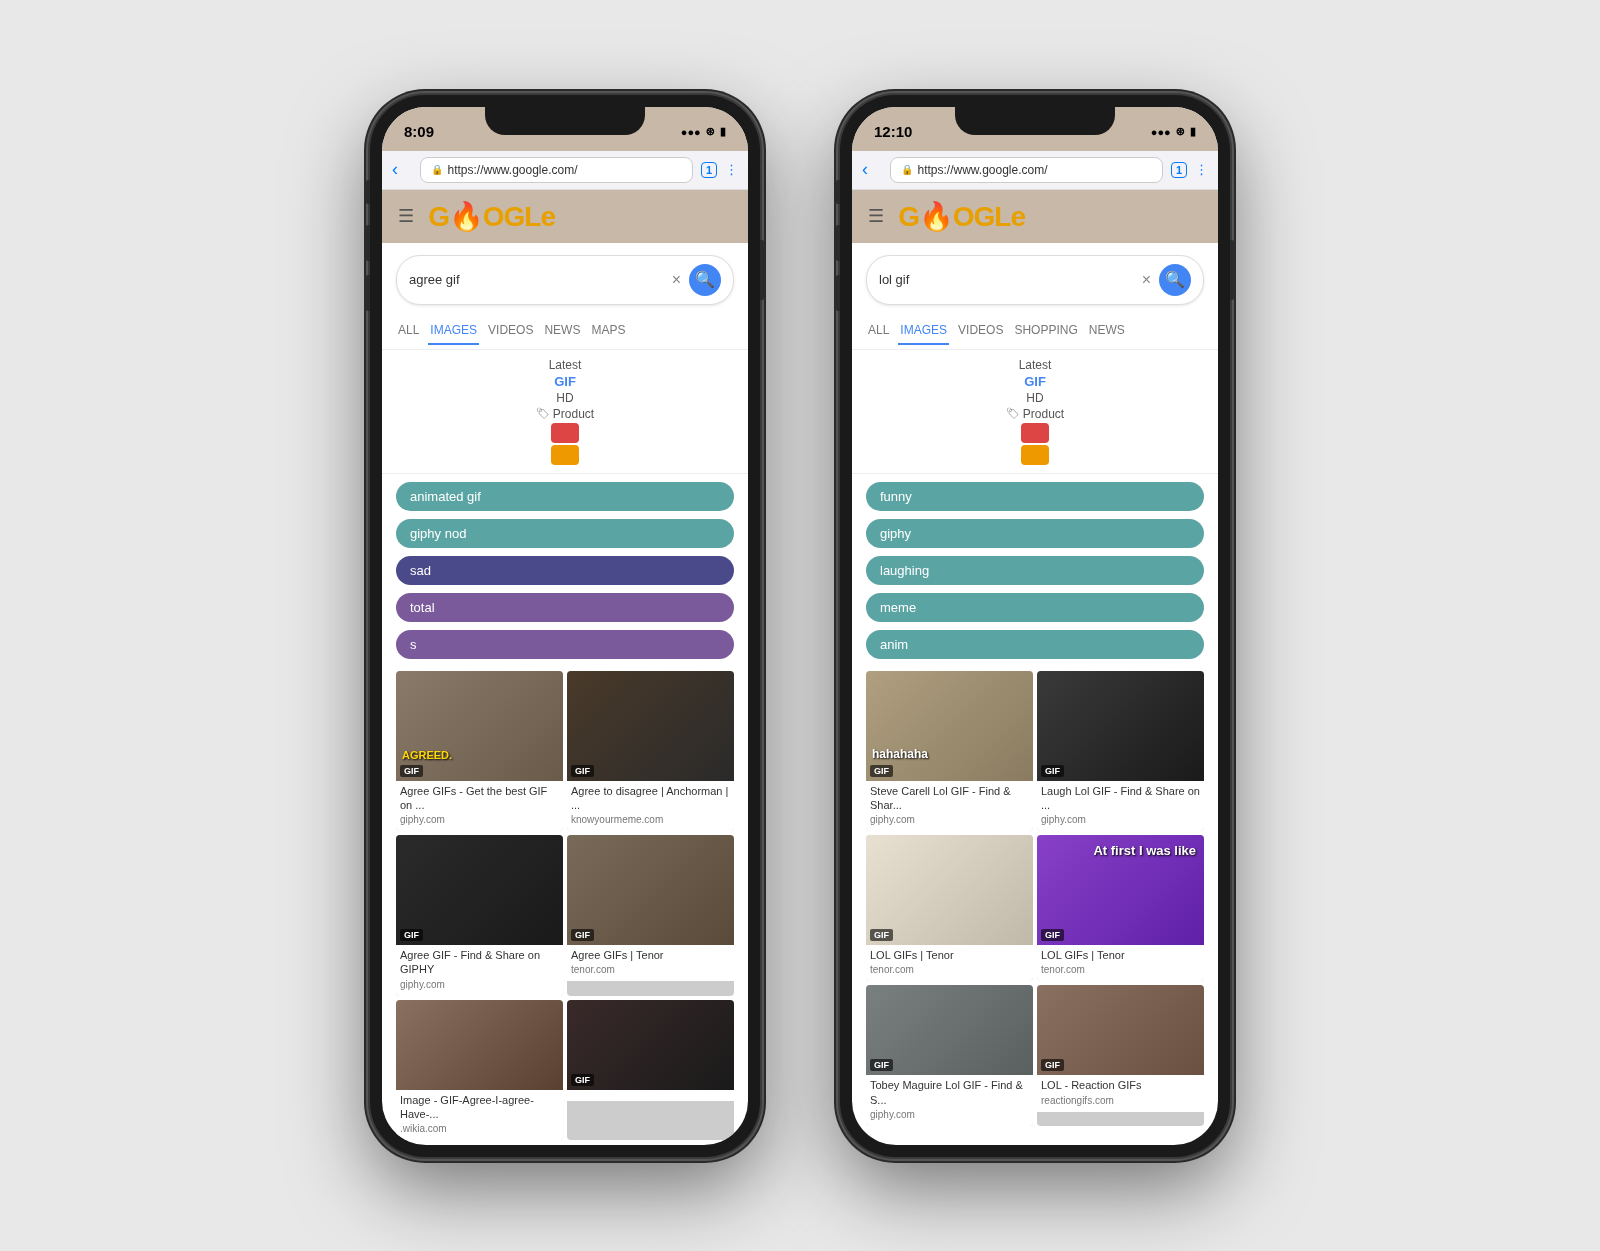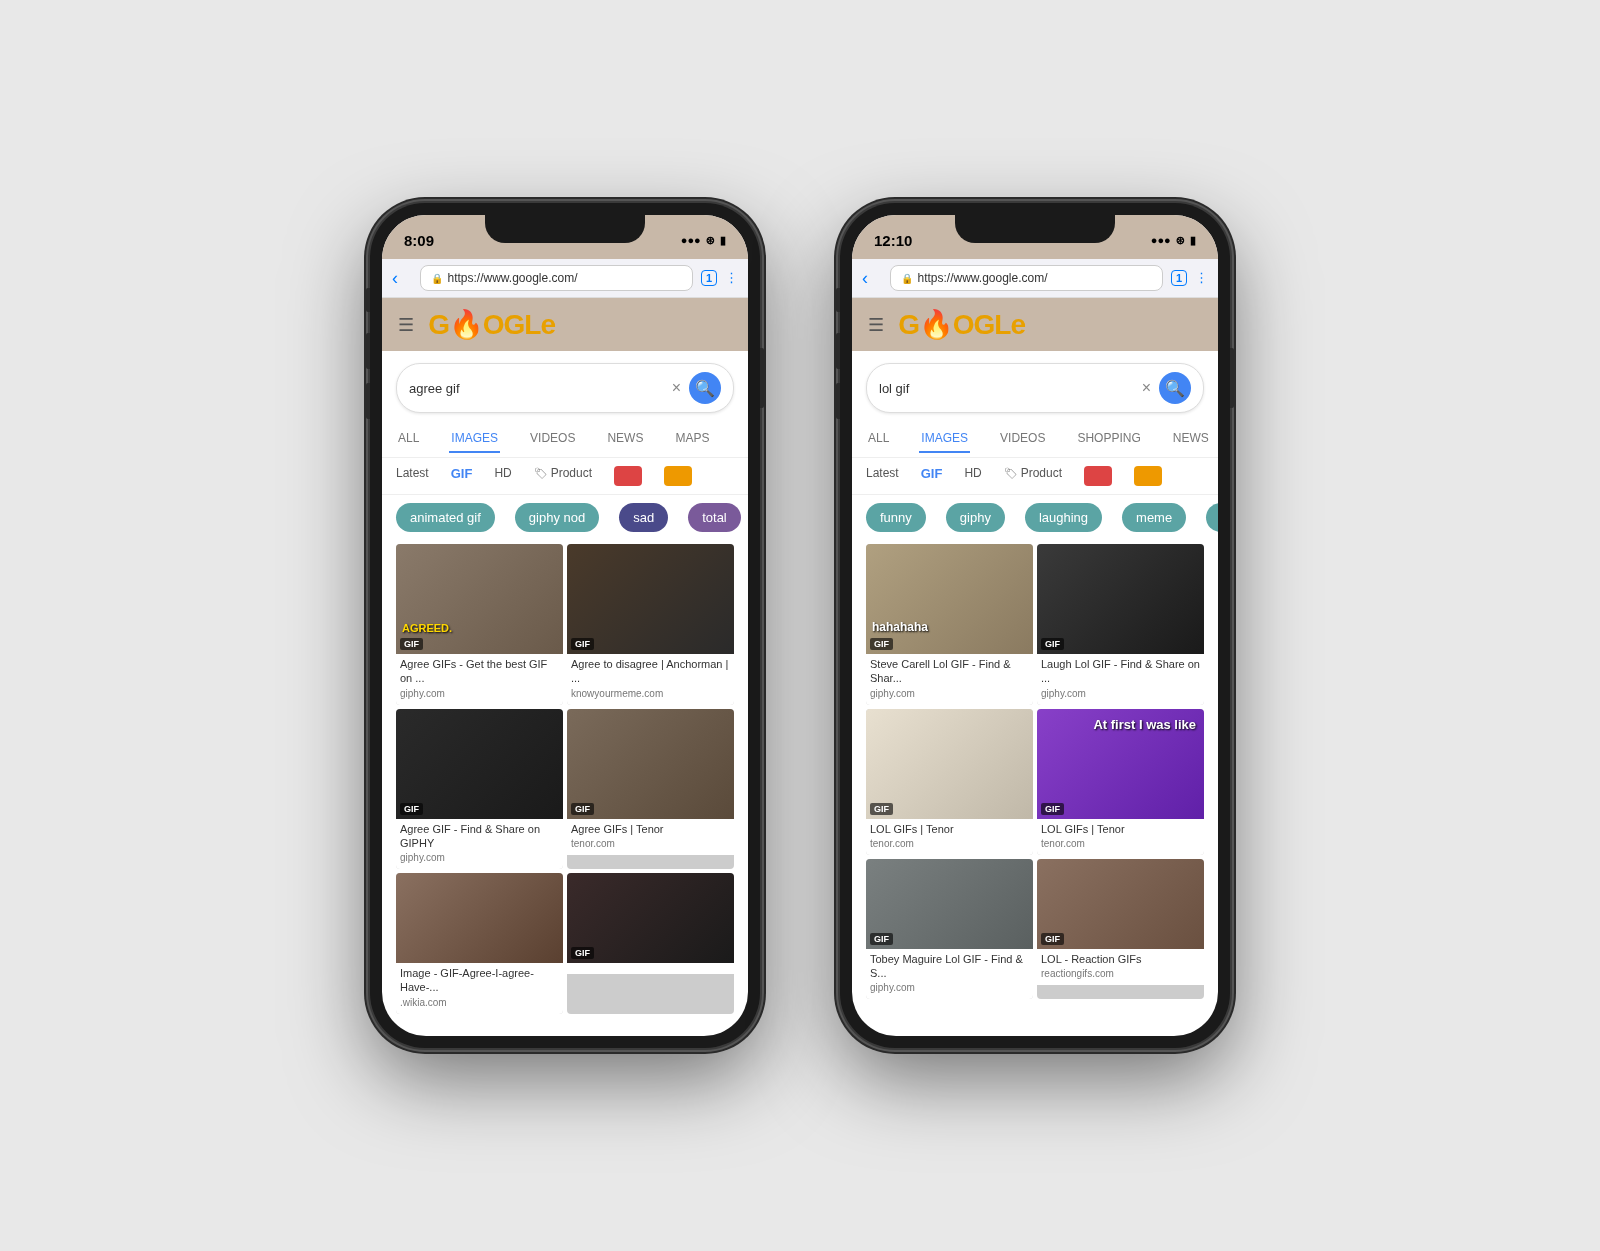--- a/index.html
+++ b/index.html
@@ -16,21 +16,21 @@
       display: flex;
       gap: 80px;
       align-items: center;
       justify-content: center;
       padding: 40px;
     }
 
     
     .phone {
       width: 390px;
-      height: 845px;
+      height: 1062px;
       background: #1a1a1a;
       border-radius: 55px;
       position: relative;
       box-shadow:
         0 0 0 2px #3a3a3a,
         0 0 0 4px #555,
         0 0 0 6px #2a2a2a,
         0 30px 80px rgba(0,0,0,0.5);
       padding: 12px;
     }
@@ -158,43 +158,44 @@
       color: white;
       font-size: 16px;
       cursor: pointer;
     }
 
     
     .tab-bar {
       display: flex;
       padding: 4px 14px;
       border-bottom: 1px solid #eee;
-      gap: 28px;
+      gap: 7px;
     }
     .tab-item {
       font-size: 12px;
       color: #777;
       padding: 6px 2px;
       cursor: pointer;
       white-space: nowrap;
     }
     .tab-item.active {
       color: #4285f4;
       border-bottom: 2px solid #4285f4;
       font-weight: 400;
     }
 
     
     .filter-bar {
       display: flex;
       padding: 8px 14px;
-      gap: 22px;
-      align-items: flex-start;
+      gap: 2px;
+      align-items: center;
       border-bottom: 1px solid #eee;
       overflow: hidden;
+      flex-direction: column;
     }
     .filter-item {
       font-size: 12px;
       color: #555;
       cursor: pointer;
       white-space: nowrap;
     }
     .filter-gif {
       color: #4285f4;
       font-weight: 700;
@@ -211,22 +212,23 @@
     .color-swatch {
       width: 28px;
       height: 20px;
       border-radius: 4px;
     }
 
     
     .chips {
       display: flex;
       padding: 8px 14px;
-      gap: 20px;
+      gap: 8px;
       overflow: hidden;
+      flex-direction: column;
     }
     .chip {
       padding: 7px 14px;
       border-radius: 20px;
       font-size: 13px;
       color: white;
       white-space: nowrap;
       cursor: pointer;
     }
     .chip-teal { background: #5ba4a4; }

